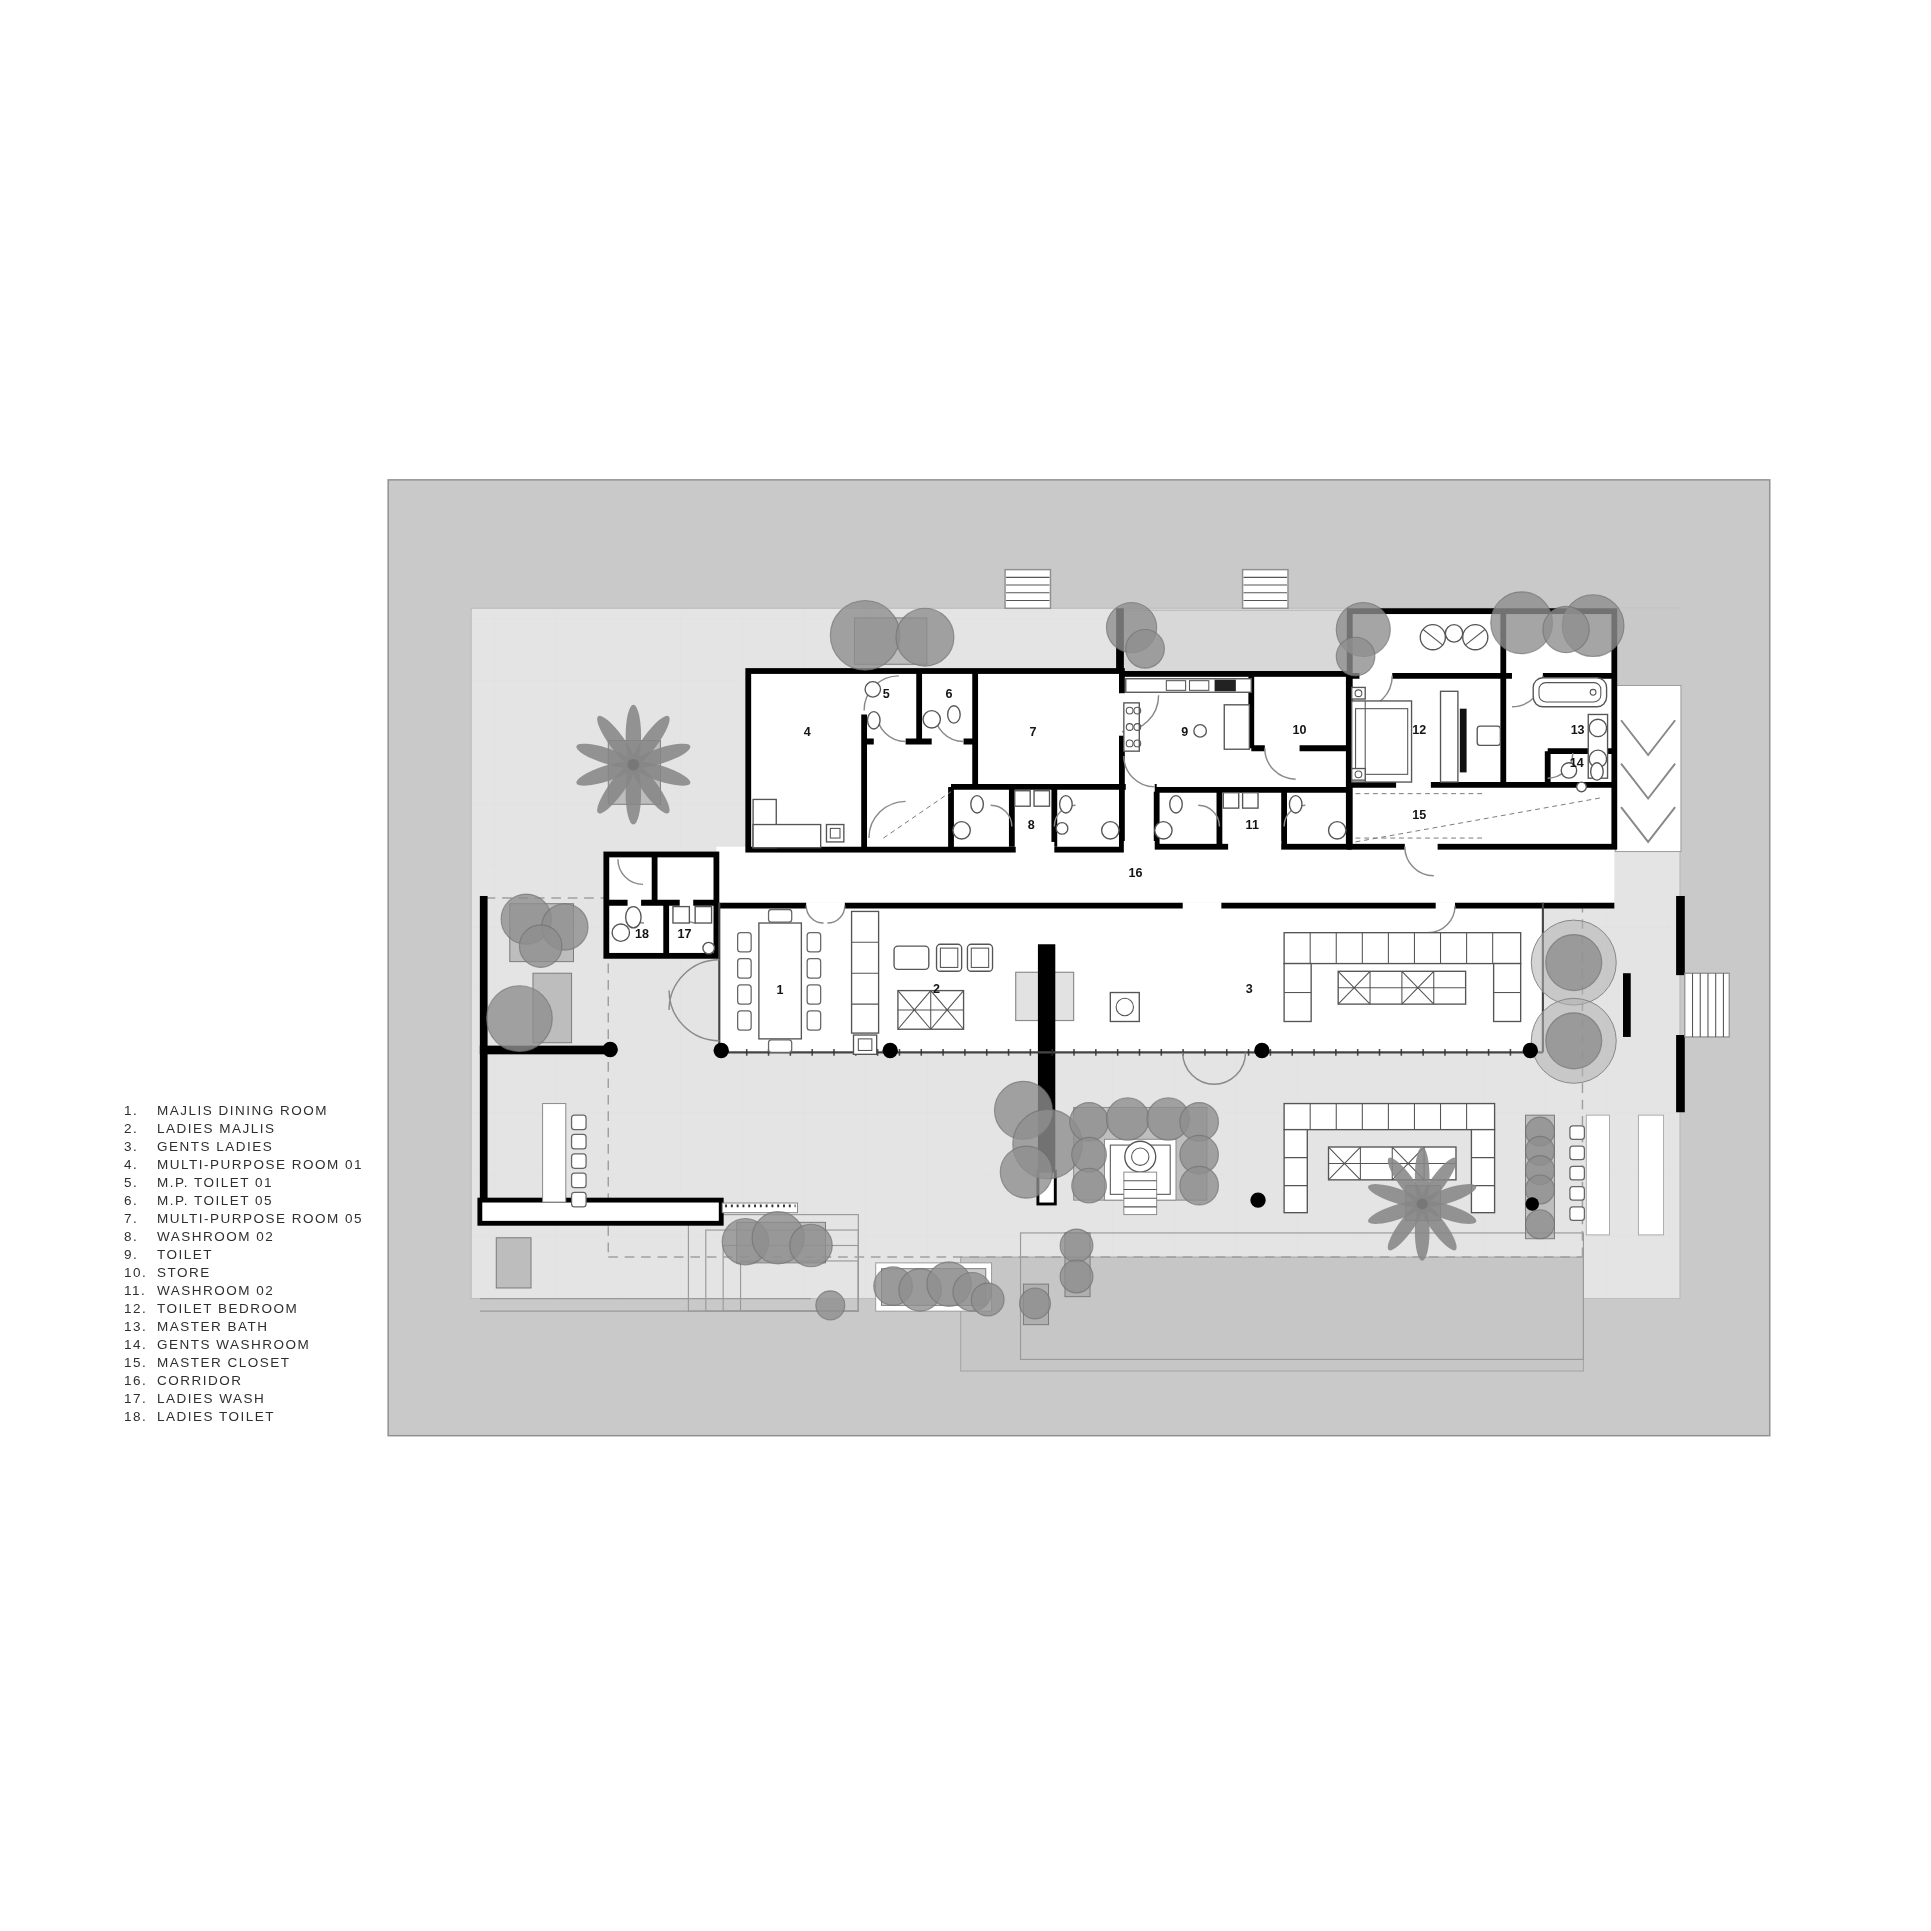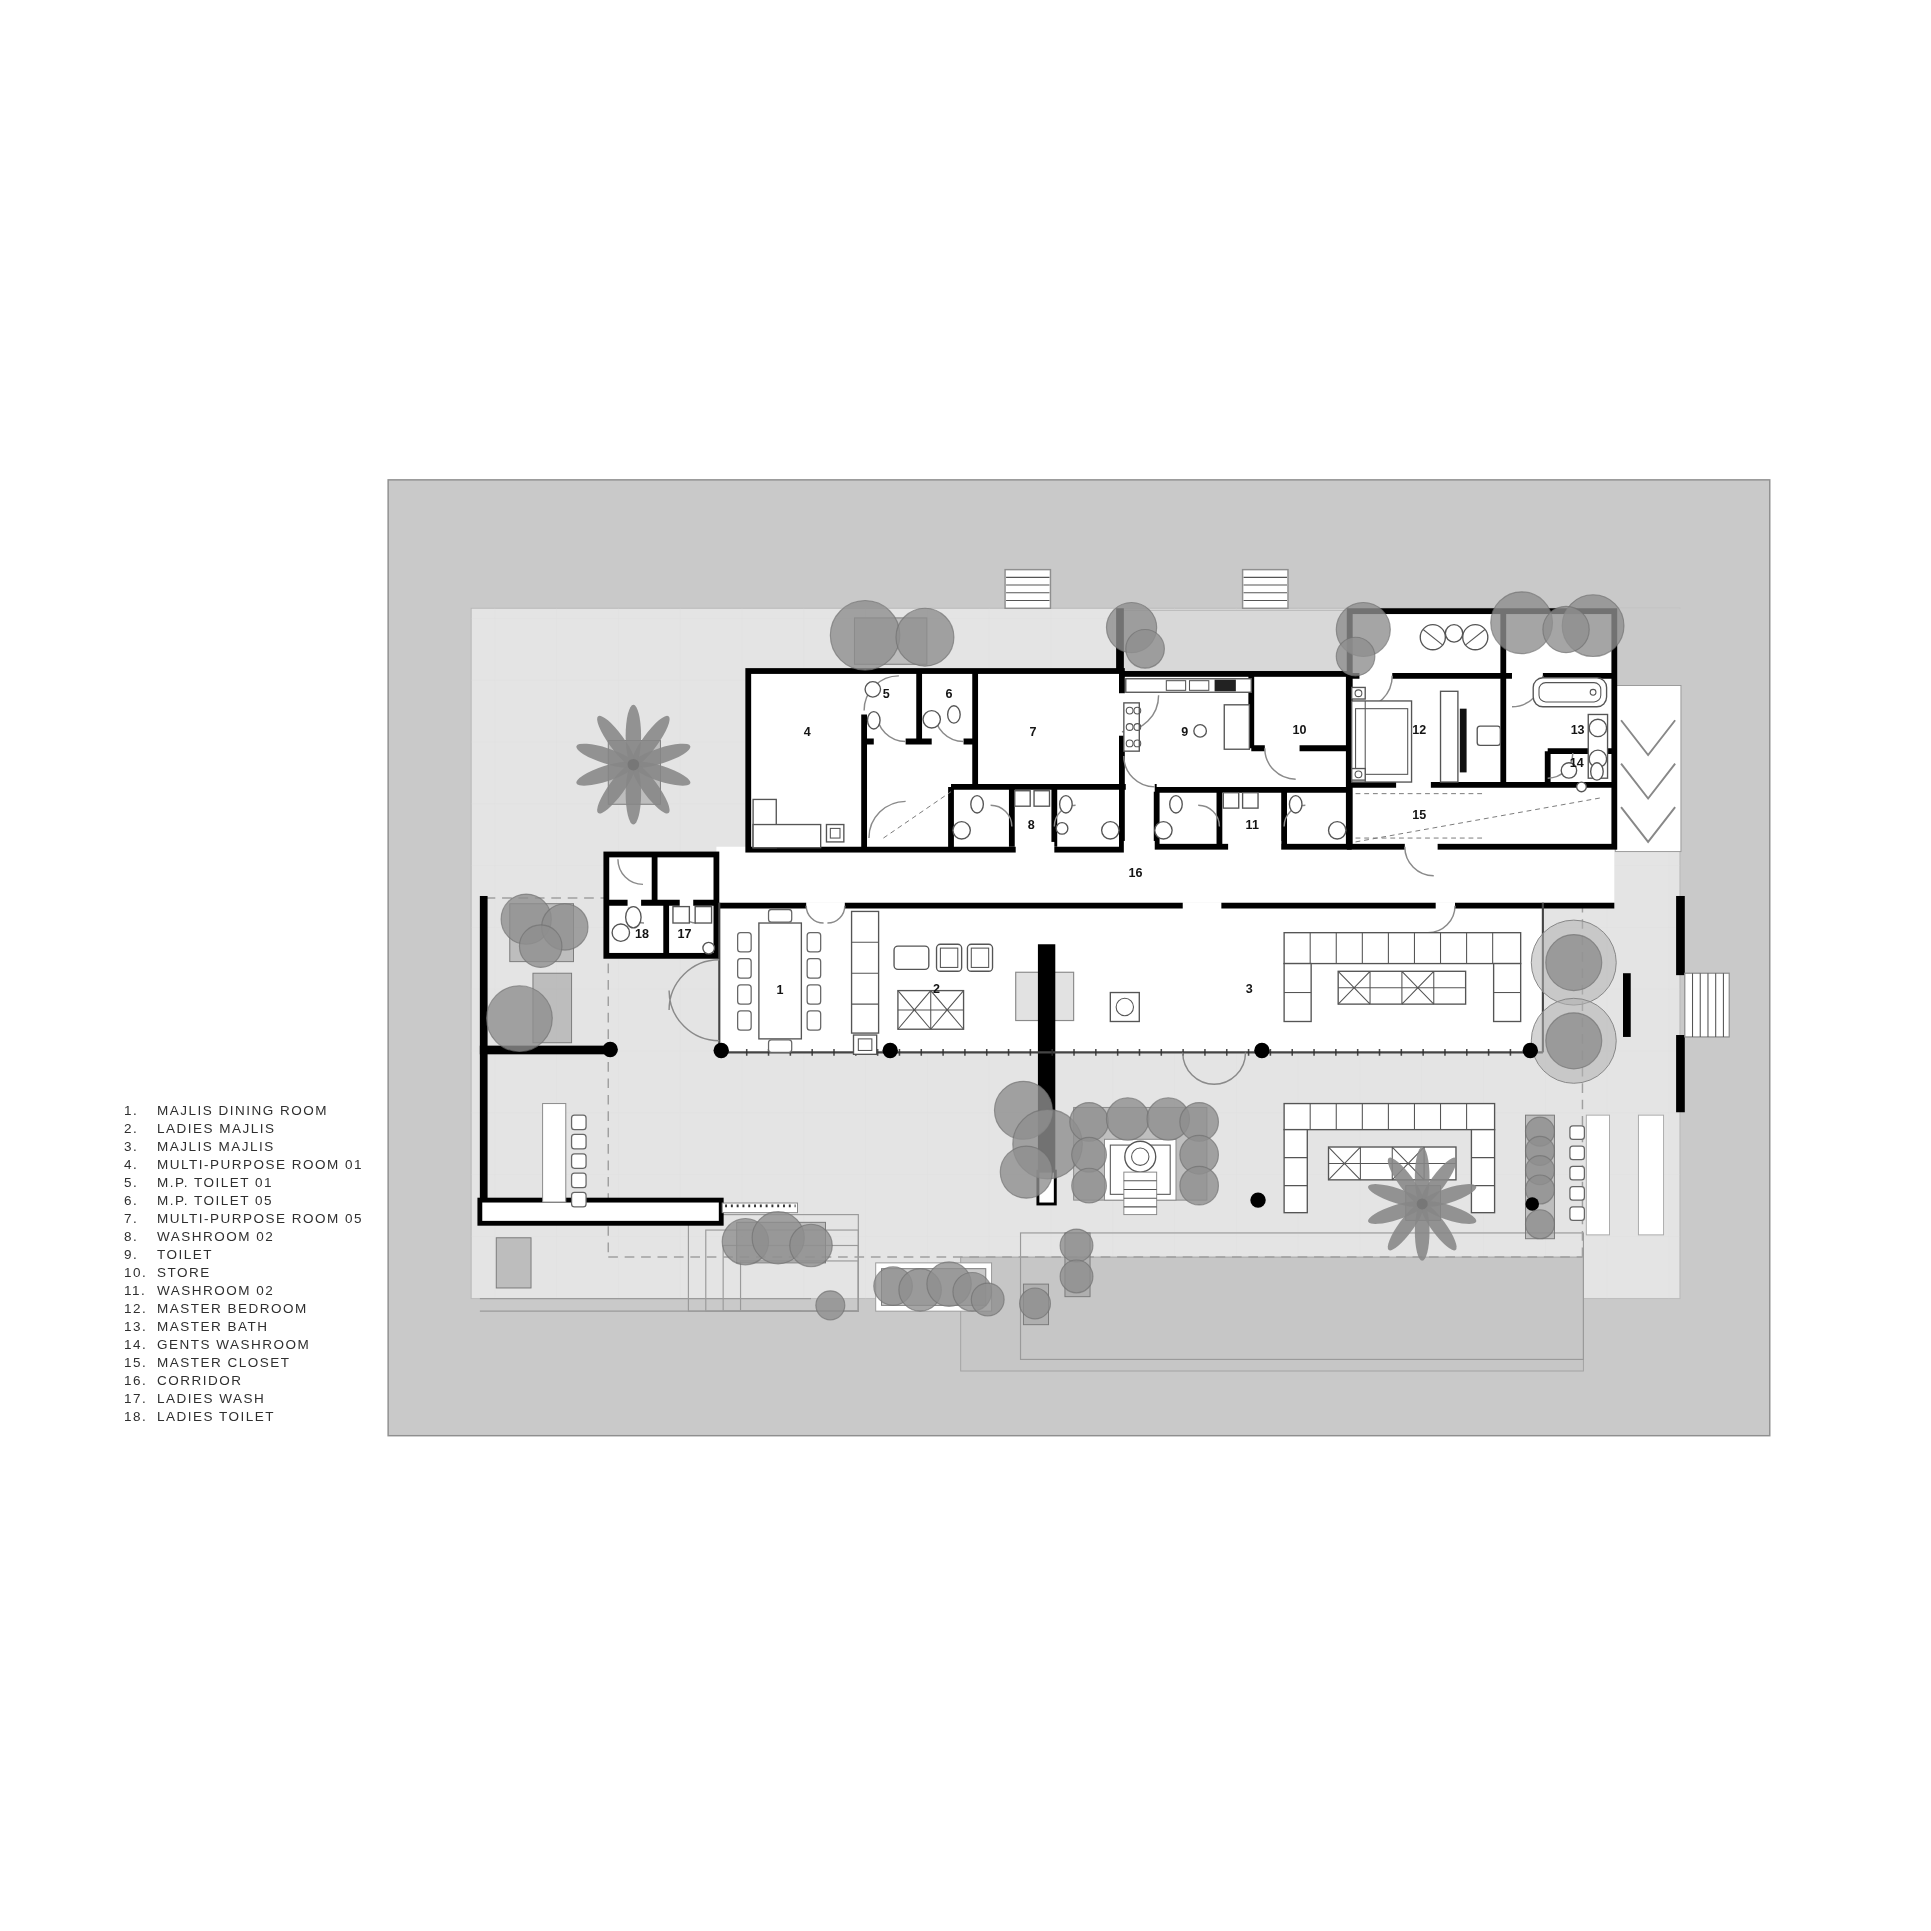--- a/index.html
+++ b/index.html
@@ -475,21 +475,21 @@
   <div class="lg-row">
         <span class="lg-num">1.</span>
         <span class="lg-label">MAJLIS DINING ROOM</span>
       </div>
   <div class="lg-row">
         <span class="lg-num">2.</span>
         <span class="lg-label">LADIES MAJLIS</span>
       </div>
   <div class="lg-row">
         <span class="lg-num">3.</span>
-        <span class="lg-label">MAJLIS MAJLIS</span>
+        <span class="lg-label">GENTS LADIES</span>
       </div>
   <div class="lg-row">
         <span class="lg-num">4.</span>
         <span class="lg-label">MULTI-PURPOSE ROOM 01</span>
       </div>
   <div class="lg-row">
         <span class="lg-num">5.</span>
         <span class="lg-label">M.P. TOILET 01</span>
       </div>
   <div class="lg-row">
@@ -511,21 +511,21 @@
   <div class="lg-row">
         <span class="lg-num">10.</span>
         <span class="lg-label">STORE</span>
       </div>
   <div class="lg-row">
         <span class="lg-num">11.</span>
         <span class="lg-label">WASHROOM 02</span>
       </div>
   <div class="lg-row">
         <span class="lg-num">12.</span>
-        <span class="lg-label">MASTER BEDROOM</span>
+        <span class="lg-label">TOILET BEDROOM</span>
       </div>
   <div class="lg-row">
         <span class="lg-num">13.</span>
         <span class="lg-label">MASTER BATH</span>
       </div>
   <div class="lg-row">
         <span class="lg-num">14.</span>
         <span class="lg-label">GENTS WASHROOM</span>
       </div>
   <div class="lg-row">

